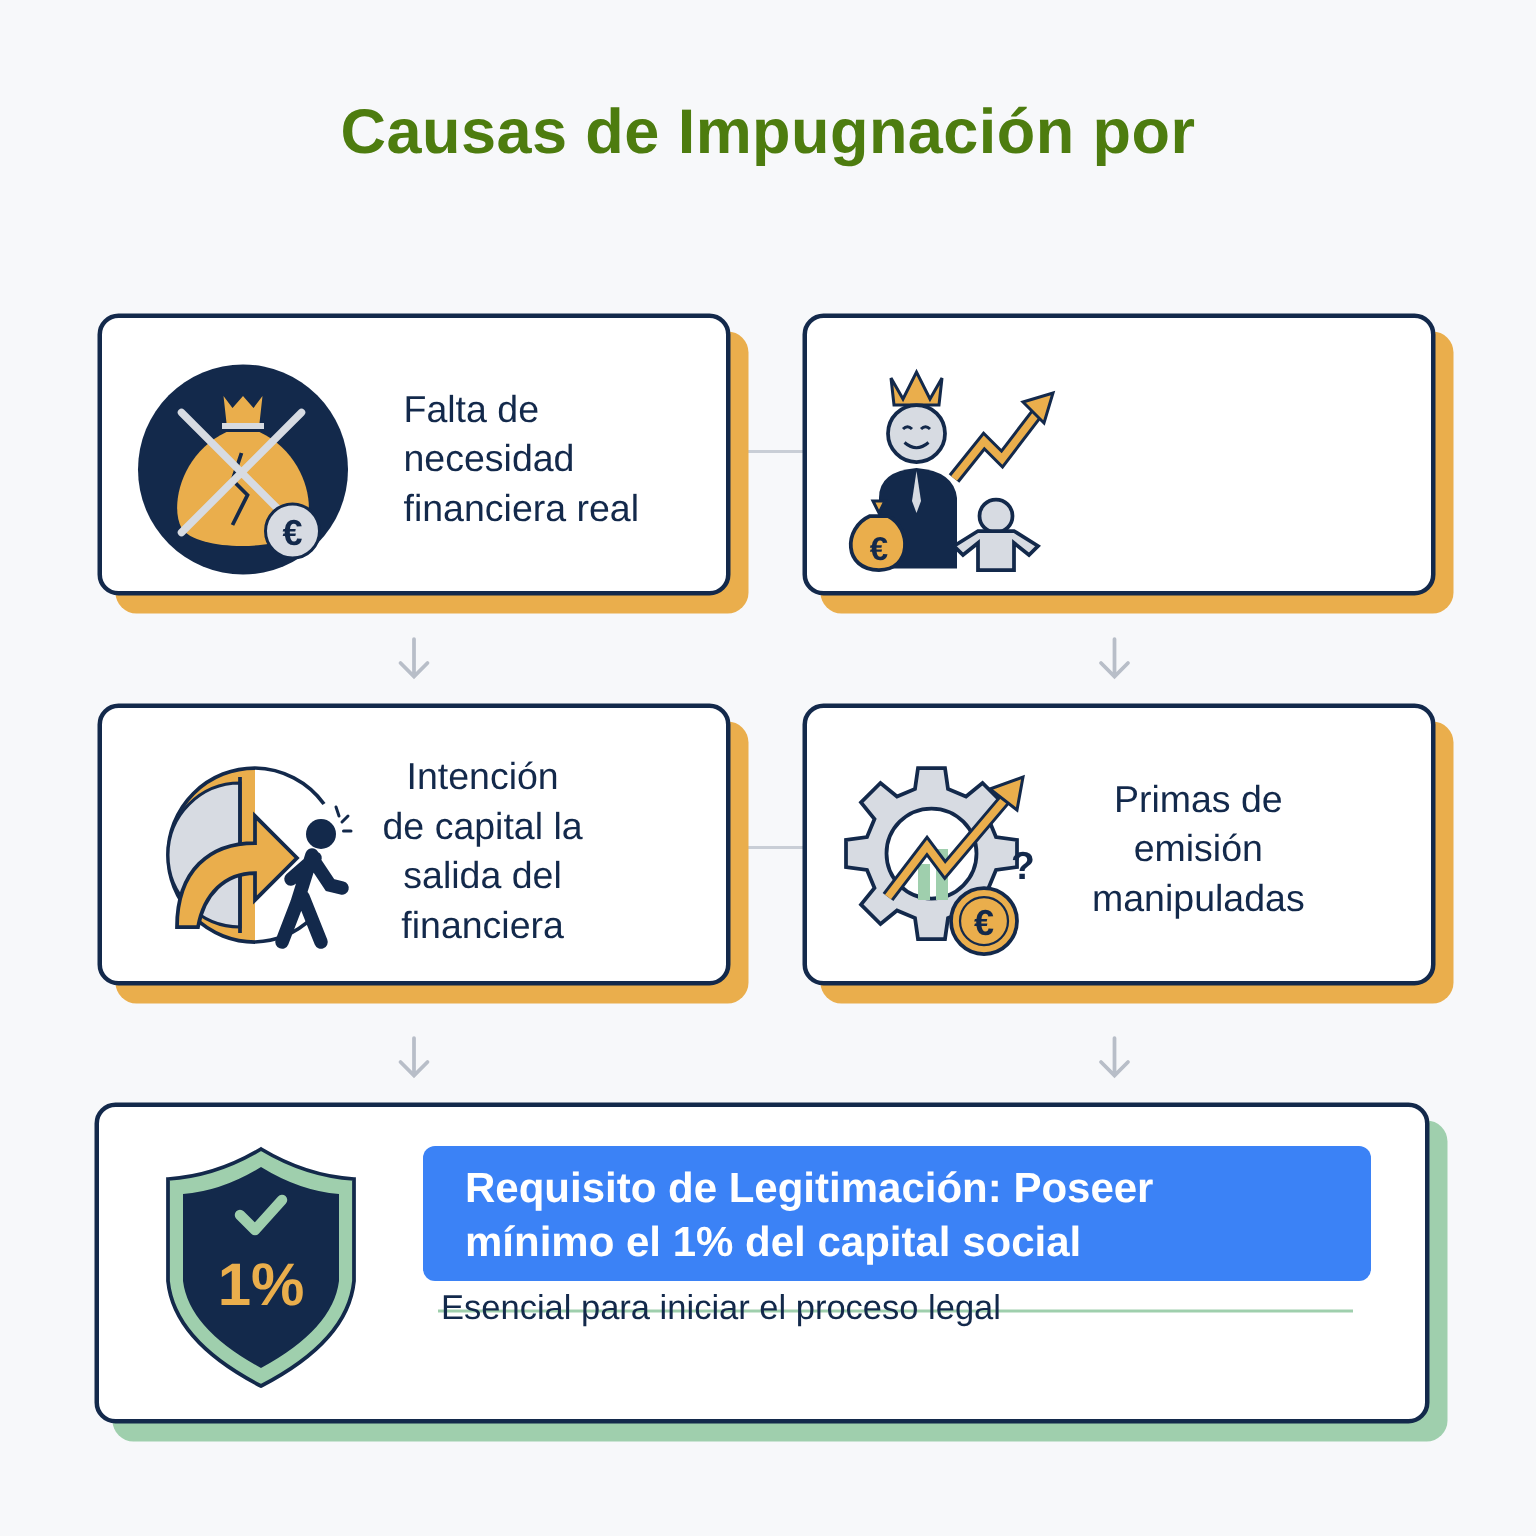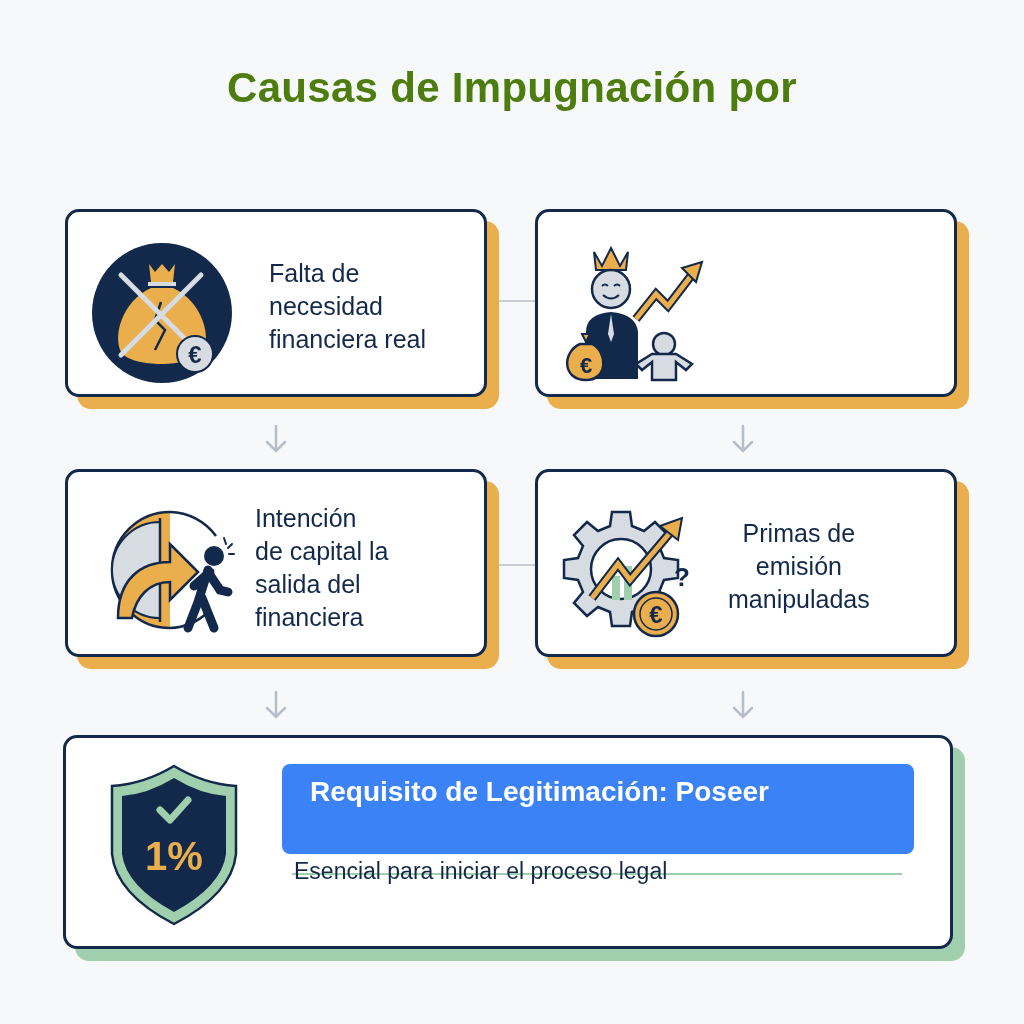--- a/index.html
+++ b/index.html
@@ -80,21 +80,21 @@
     <path d="M80 12 A58 58 0 1 0 80 128" fill="#eaae4c" stroke="#13294b" stroke-width="2.5"></path>
     <path d="M70 22 A48 48 0 1 0 70 118 Z" fill="#d7dbe2" stroke="#13294b" stroke-width="2"></path>
     <path d="M80 12 A58 58 0 0 1 126 36" fill="none" stroke="#13294b" stroke-width="2.5"></path>
     <path d="M80 128 A58 58 0 0 0 118 112" fill="none" stroke="#13294b" stroke-width="2.5"></path>
     <line x1="70" y1="18" x2="70" y2="122" stroke="#13294b" stroke-width="2.5"></line>
     <path d="M28 118 C28 80 50 62 80 62 L80 44 L108 72 L80 100 L80 82 C60 82 46 96 42 118 Z" fill="#eaae4c" stroke="#13294b" stroke-width="2.5"></path>
     <circle cx="124" cy="56" r="10" fill="#13294b"></circle>
     <path d="M118 70 L108 102 L98 128 M112 98 L124 128 M118 72 L130 90 L138 92 M120 72 L104 86" stroke="#13294b" stroke-width="9" fill="none" stroke-linecap="round"></path>
     <path d="M134 38 L136 44 M142 44 L138 48 M144 54 L139 54" stroke="#13294b" stroke-width="2" stroke-linecap="round"></path>
   </svg>
-  <div class="label" style="left:187px;top:30px;">
+  <div class="label" style="left:187px;top:30px;text-align:center;">
     <div>Intención</div>
     <div>de capital la</div>
     <div>salida del</div>
     <div>financiera</div>
   </div>
 </div>
 
 <div class="card orange" style="left:535px;top:469px;width:422px;height:188px;">
   <svg class="icon" style="left:18px;top:22px;" width="150" height="150" viewBox="0 0 150 150">
     <g fill="#d7dbe2" stroke="#13294b" stroke-width="2.5">
@@ -121,15 +121,16 @@
 <div class="card green" style="left:63px;top:735px;width:890px;height:214px;">
   <svg class="icon" style="left:38px;top:24px;" width="140" height="165" viewBox="0 0 140 165">
     <path d="M70 4 Q40 22 8 24 L8 92 Q12 132 70 162 Q128 132 132 92 L132 24 Q100 22 70 4 Z" fill="#9fcfad" stroke="#13294b" stroke-width="2.5"></path>
     <path d="M70 16 Q44 32 18 34 L18 92 Q22 124 70 150 Q118 124 122 92 L122 34 Q96 32 70 16 Z" fill="#13294b"></path>
     <path d="M56 48 L66 58 L84 38" stroke="#9fcfad" stroke-width="7" fill="none" stroke-linecap="round" stroke-linejoin="round"></path>
     <text x="70" y="108" text-anchor="middle" font-size="40" font-weight="bold" fill="#eaae4c" font-family="Liberation Sans, sans-serif">1%</text>
   </svg>
 </div>
 <div class="req-banner">
   <div>Requisito de Legitimación: Poseer</div>
+  <div>mínimo el 1% del capital social</div>
 </div>
 <div class="req-line"></div>
 <div class="req-sub">Esencial para iniciar el proceso legal</div>
 
 </body></html>

